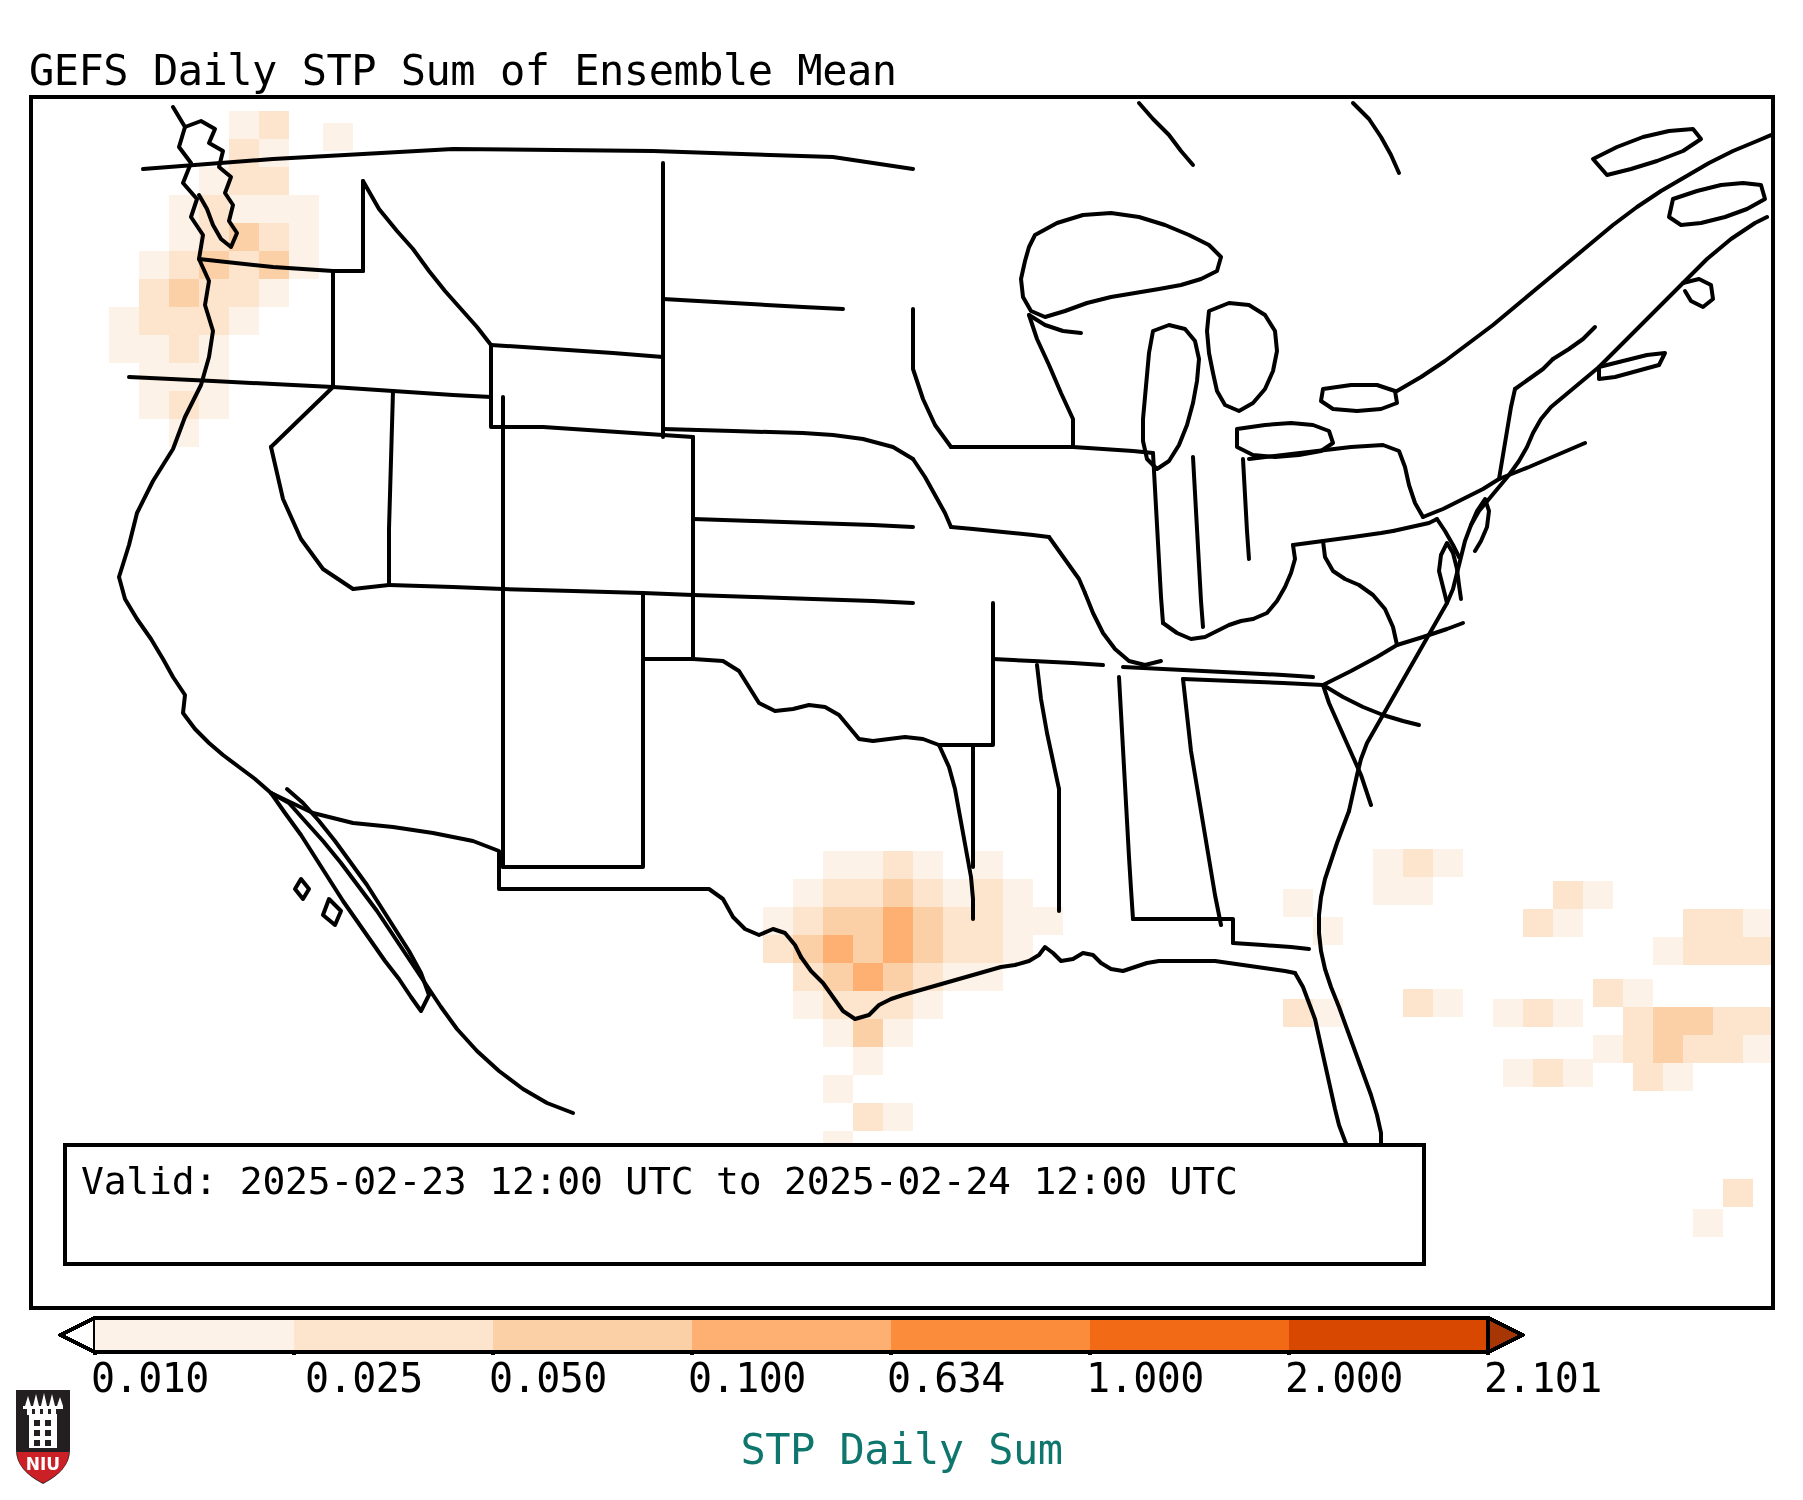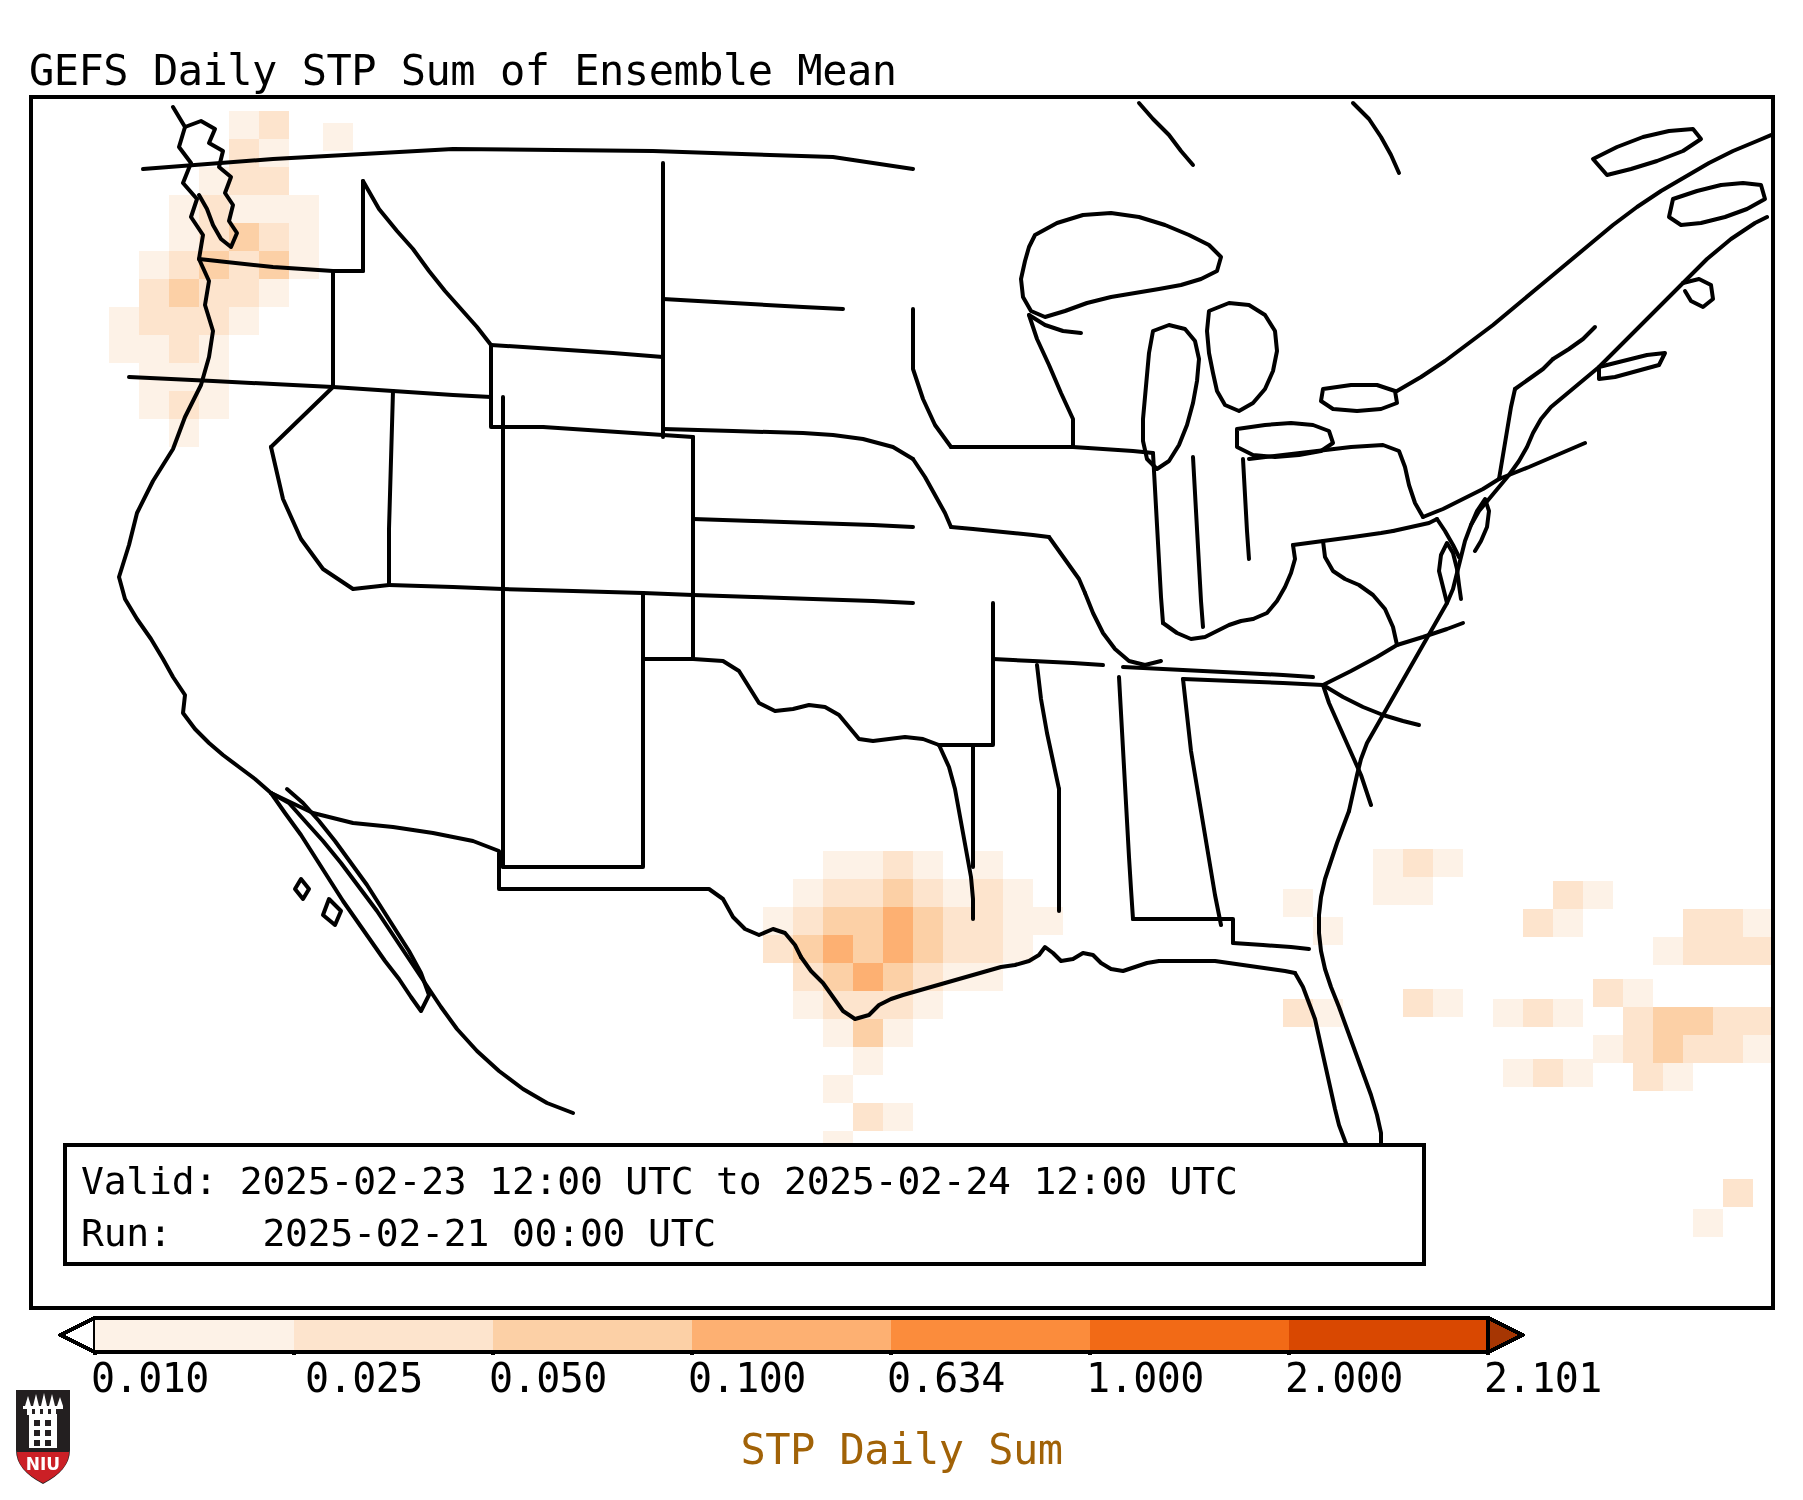--- a/index.html
+++ b/index.html
@@ -97,21 +97,21 @@
     letter-spacing: -0.5px;
   }
 
   #colorbar-axis-title {
     position: absolute;
     left: 0;
     top: 1425px;
     width: 1803px;
     text-align: center;
     font-size: 42px;
-    color: #a16207;
+    color: #0f766e;
     letter-spacing: -0.5px;
   }
 
   
   #niu-logo {
     position: absolute;
     left: 14px;
     top: 1388px;
     width: 58px;
     height: 98px;
@@ -456,21 +456,20 @@
         <path d="M 1482,290 L 1496,280 L 1510,270 L 1520,260"></path>
         <path d="M 1520,260 L 1536,250 L 1550,240 L 1562,228"></path>
         <path d="M 1466,380 L 1496,368 L 1524,356 L 1552,344"></path>
         <path d="M 996,216 L 1012,226 L 1030,232 L 1048,234"></path>
       </g>
     </svg>
   </div>
 
   <div id="info-box" style="left:30px; top:1044px;">
     <div class="info-line">Valid: 2025-02-23 12:00 UTC to 2025-02-24 12:00 UTC</div>
-    <div class="info-line">Run:    2025-02-21 00:00 UTC</div>
   </div>
 </div>
 
 <div id="colorbar-wrap">
   <svg id="colorbar-svg" width="1803" height="40" viewBox="0 0 1803 40" xmlns="http://www.w3.org/2000/svg">
     <g shape-rendering="crispEdges">
 
       <polygon points="60,20 95,3 95,37" fill="#ffffff" stroke="#000000" stroke-width="4" stroke-linejoin="round"></polygon>
 
       <rect x="95" y="3" width="199" height="34" fill="#fdf2e7"></rect>

